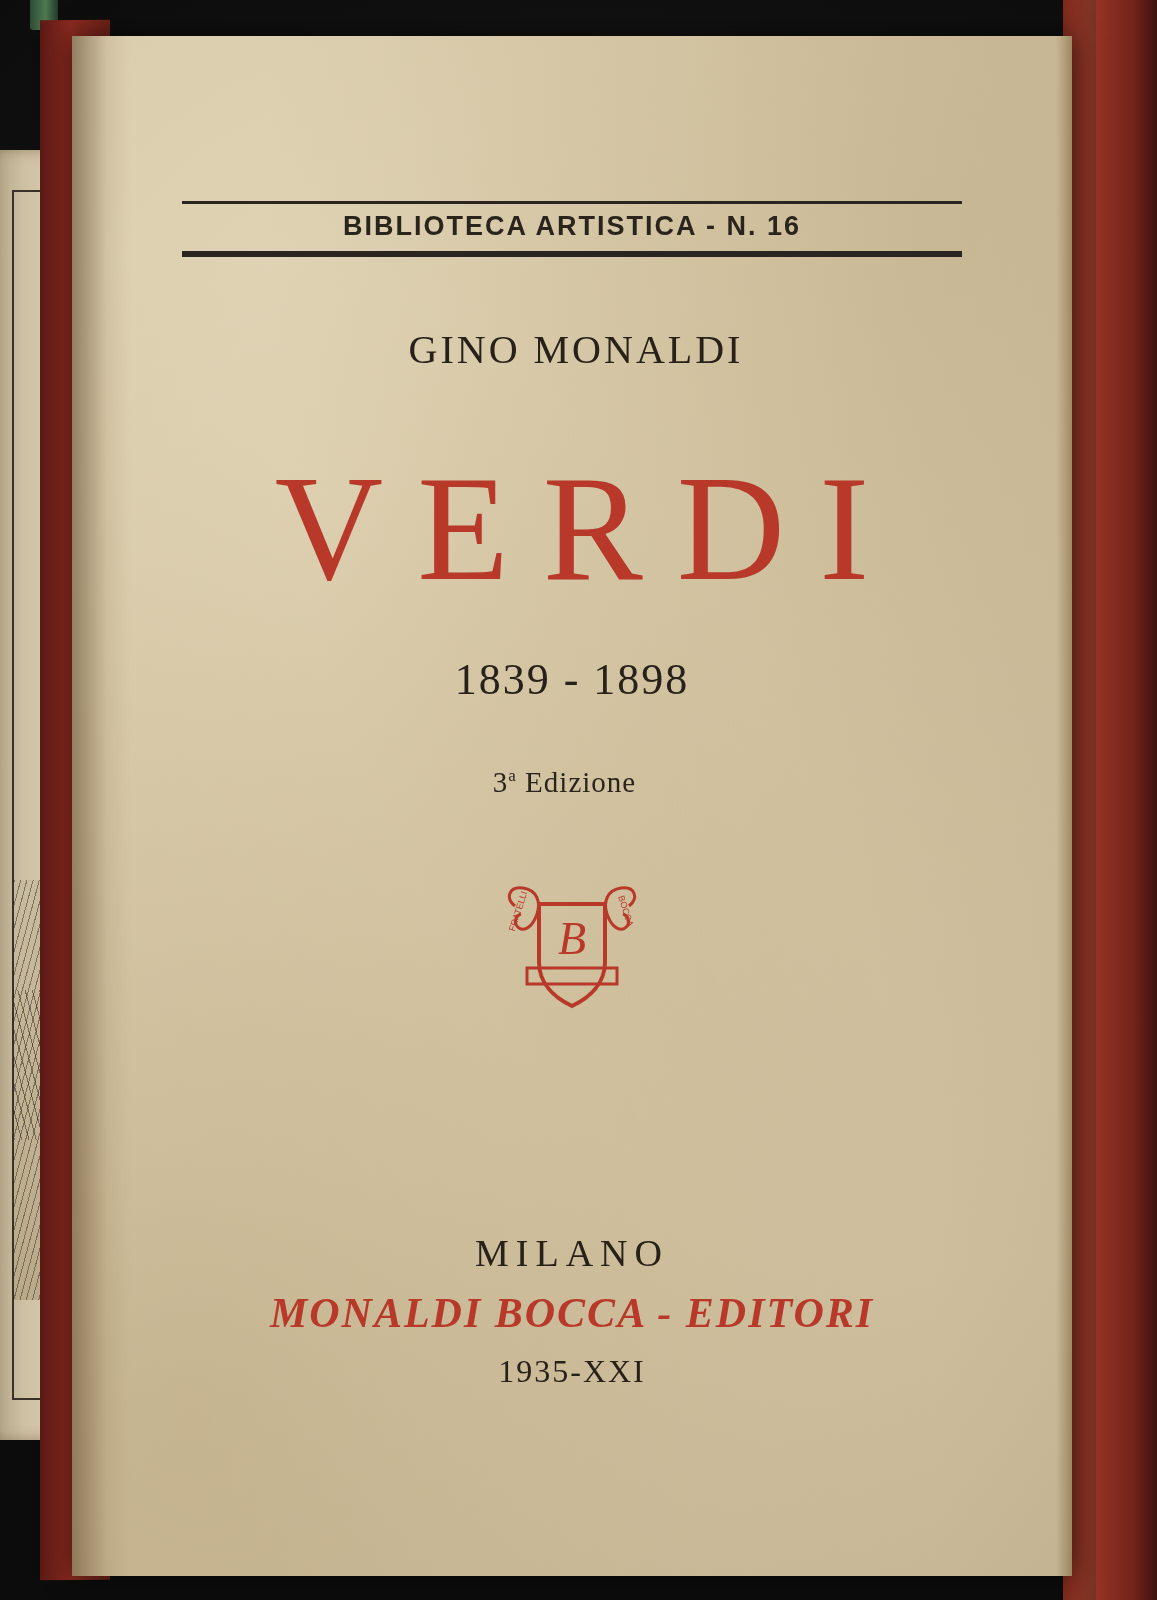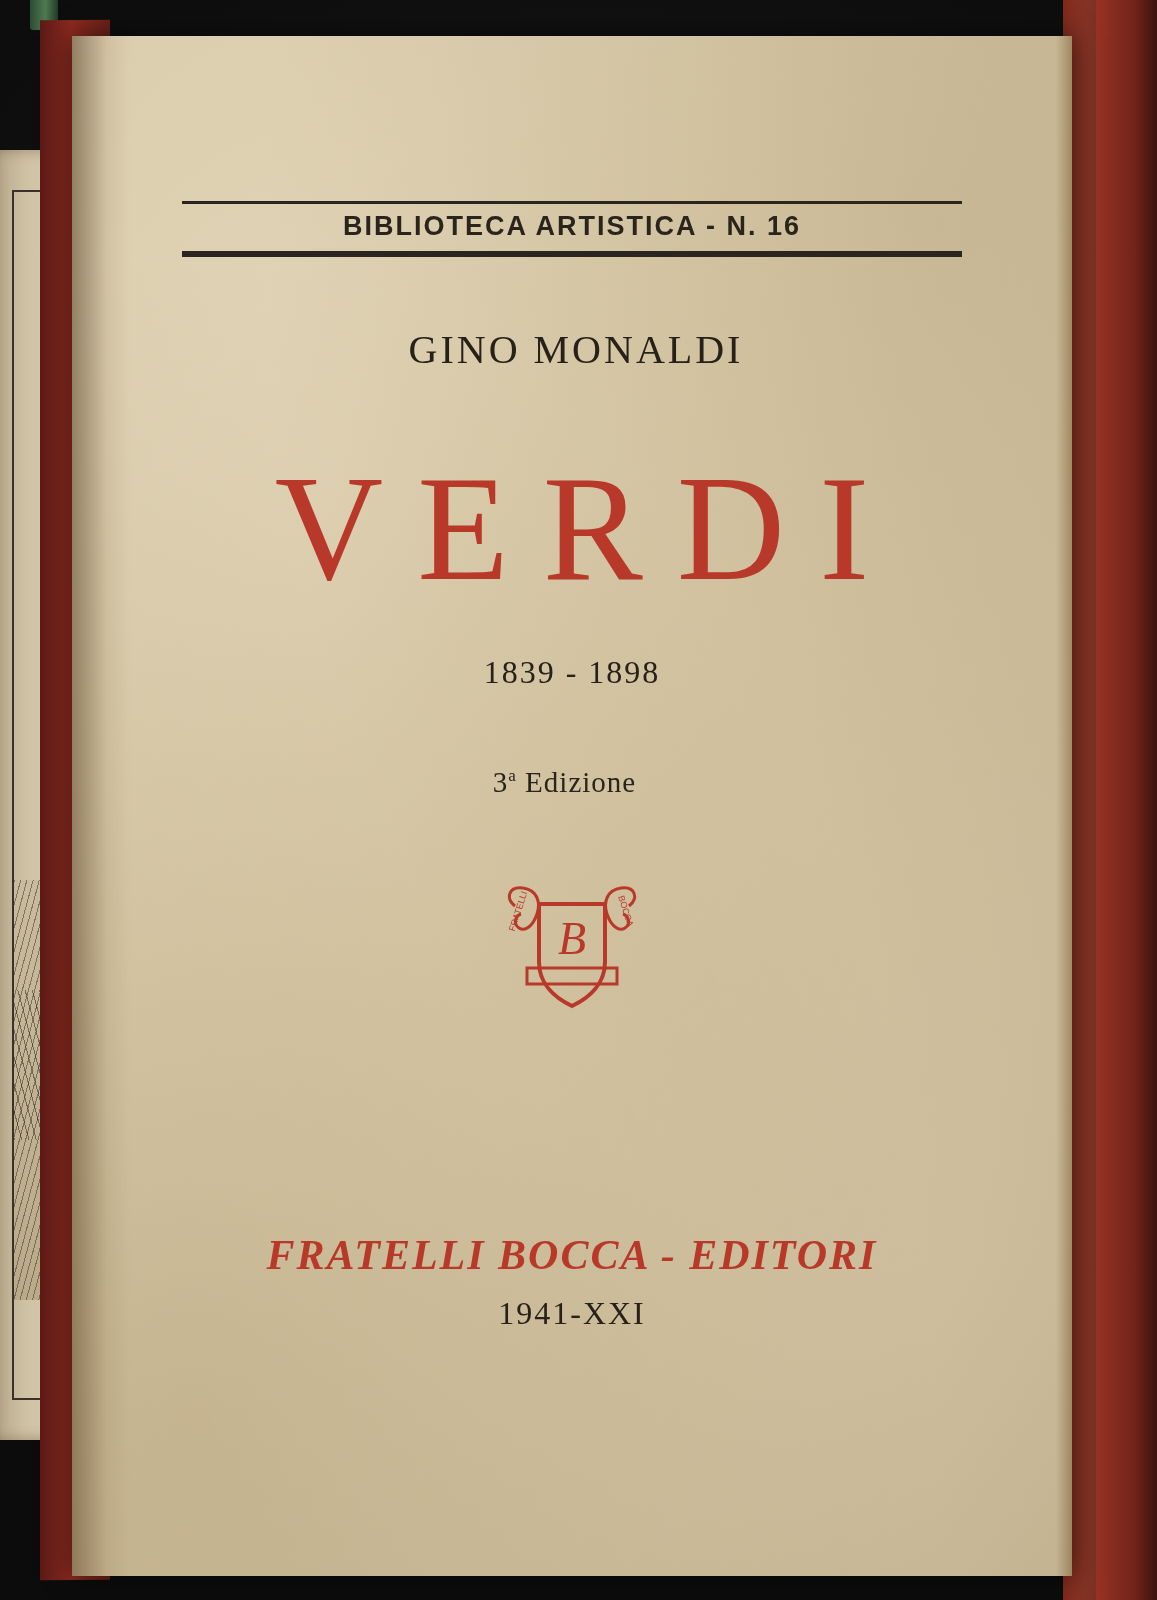--- a/index.html
+++ b/index.html
@@ -203,21 +203,21 @@
     text-indent: 34px;
     line-height: 1.1;
     text-align: center;
   }
 
   .dates {
     position: absolute;
     left: 0; right: 0;
     top: 618px;
     font-family: "Liberation Serif", serif;
-    font-size: 32px;
+    font-size: 44px;
     letter-spacing: 2px;
     color: #272119;
   }
 
   .edition {
     position: absolute;
     left: 0; right: 15px;
     top: 730px;
     font-family: "Liberation Serif", serif;
     font-weight: normal;
@@ -320,19 +320,20 @@
           </g>
 
           <path d="M30,92 L120,92 L120,108 L30,108 Z" fill="none" stroke="#b8392a" stroke-width="3"></path>
           <text x="75" y="78" text-anchor="middle" font-family="Liberation Serif, serif" font-size="46" font-style="italic" fill="#b8392a">B</text>
           <text x="24" y="36" text-anchor="middle" font-family="Liberation Sans, sans-serif" font-size="9" fill="#b8392a" transform="rotate(-72 24 36)">FRATELLI</text>
           <text x="126" y="36" text-anchor="middle" font-family="Liberation Sans, sans-serif" font-size="9" fill="#b8392a" transform="rotate(72 126 36)">BOCCA</text>
         </svg>
       </div>
 
       <div class="imprint">
-        <div class="imprint-publisher">FRATELLI BOCCA - EDITORI</div>
-        <div class="imprint-year">1941-XXI</div>
+        <div class="imprint-city">MILANO</div>
+        <div class="imprint-publisher">MONALDI BOCCA - EDITORI</div>
+        <div class="imprint-year">1935-XXI</div>
       </div>
 
     </div>
   </div>
 </div>
 
 </body></html>

